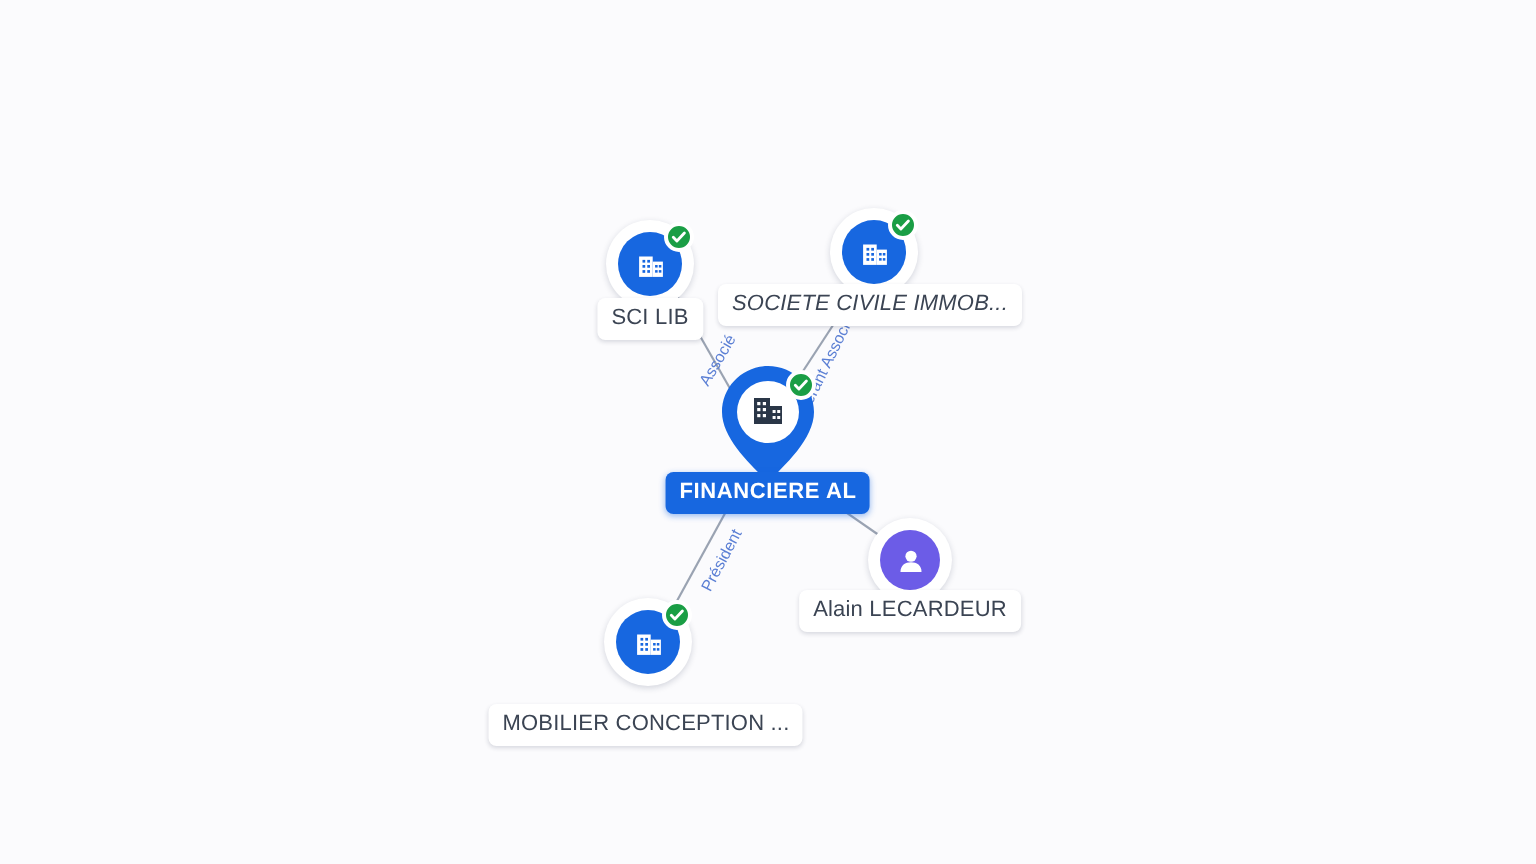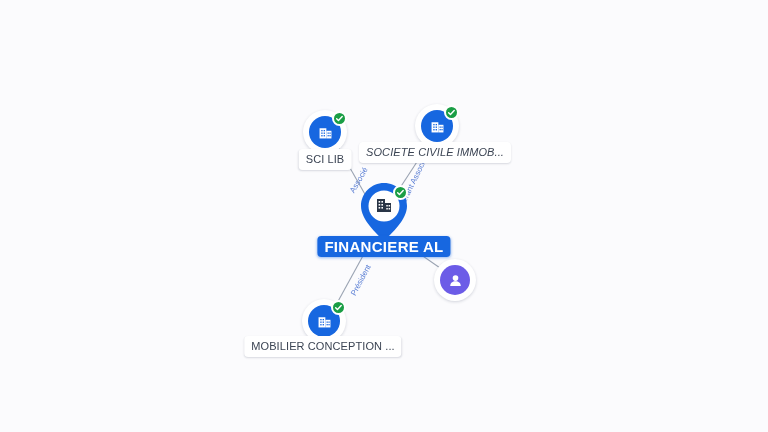--- a/index.html
+++ b/index.html
@@ -122,21 +122,21 @@
     padding: 3px 7px;
     border-radius: 4px;
     white-space: nowrap;
     box-shadow: 0 1px 2px rgba(30,40,70,0.16);
     letter-spacing: 0.1px;
   }
   .node-label.primary {
     background: #1767e0;
     color: #ffffff;
     font-weight: bold;
-    font-size: 15px;
+    font-size: 11px;
     letter-spacing: 0.3px;
     box-shadow: 0 1px 3px rgba(23,103,224,0.45);
   }
   
   .edge-label {
     position: absolute;
     color: #5b7fd4;
     font-size: 8px;
     line-height: 9px;
     white-space: nowrap;
@@ -262,25 +262,26 @@
         <rect x="12.4" y="13" width="1.5" height="1.5" fill="#1767e0"></rect>
         <rect x="14.6" y="13" width="1.5" height="1.5" fill="#1767e0"></rect>
       </svg>
     </div>
     <div class="badge">
       <svg width="9" height="9" viewBox="0 0 12 12">
         <path d="M2.2 6.2 L4.6 8.6 L9.6 3.4" stroke="#ffffff" stroke-width="1.9" fill="none" stroke-linecap="round" stroke-linejoin="round"></path>
       </svg>
     </div>
   </div>
-  <div class="node-label" style="left:323px; top:336px;">MOBILIER CONCEPTION ...</div>
+  <div class="node-label" style="left:323px; top:352px;">MOBILIER CONCEPTION ...</div>
 
   <div class="node person-node" style="left:455px; top:280px;">
     <div class="disc"></div>
     <div class="inner">
       <svg width="17" height="17" viewBox="0 0 20 20">
         <circle cx="10" cy="7.2" r="3.3" fill="#ffffff"></circle>
         <path d="M3.8 16.5 C3.8 12.6 6.6 10.8 10 10.8 C13.4 10.8 16.2 12.6 16.2 16.5 Z" fill="#ffffff"></path>
       </svg>
     </div>
   </div>
+  <div class="node-label" style="left:455px; top:295px;">Alain LECARDEUR</div>
 
 </div>
 
 </body></html>

